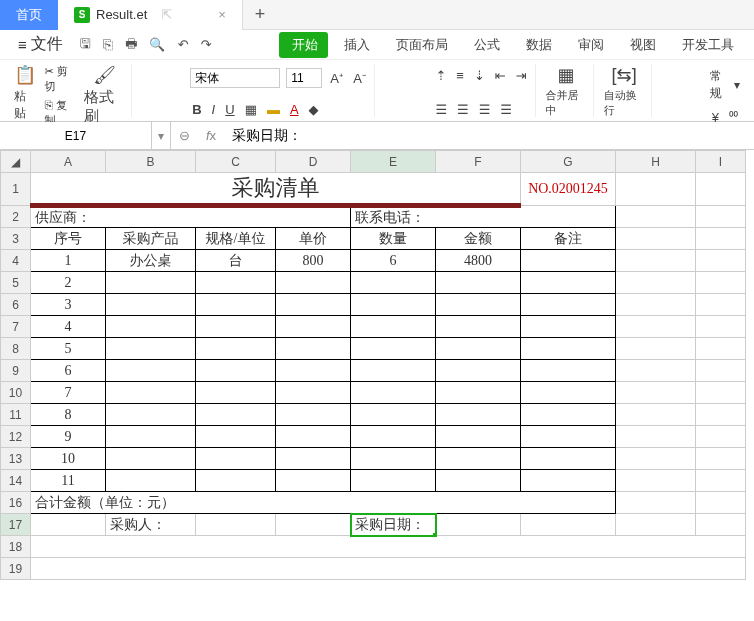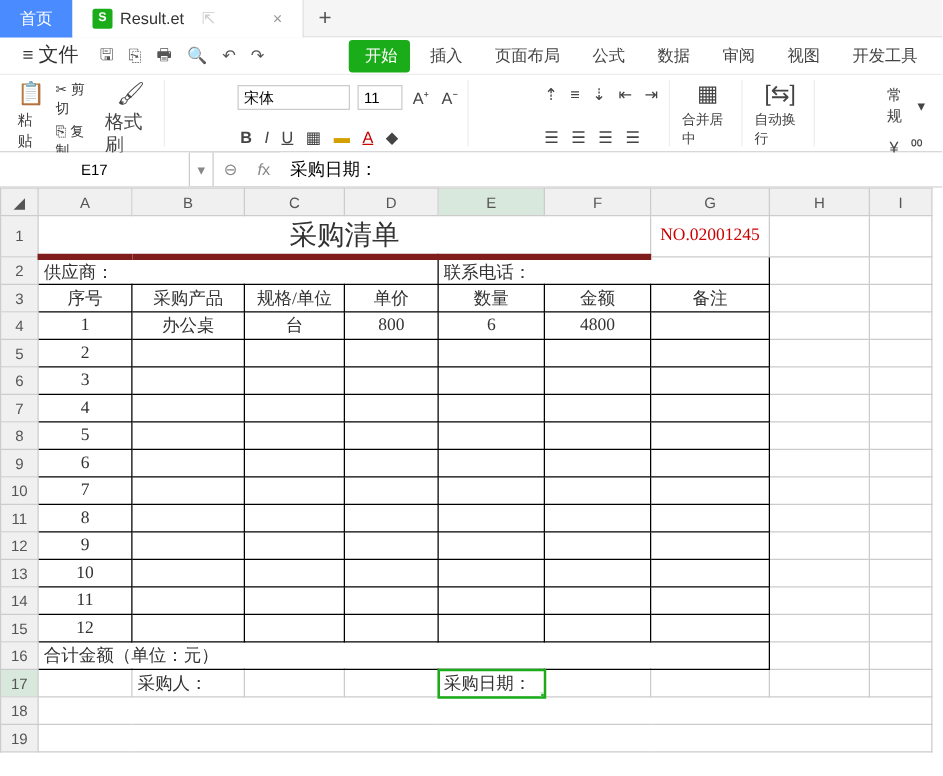--- a/index.html
+++ b/index.html
@@ -335,32 +335,20 @@
     <td class="data">11</td>
     <td class="data"></td>
     <td class="data"></td>
     <td class="data"></td>
     <td class="data"></td>
     <td class="data"></td>
     <td class="data"></td>
     <td class="no-border"></td>
           <td class="no-border"></td>
         </tr>
-        <tr>
-          <th class="row-h">15</th>
-    <td class="data">12</td>
-    <td class="data"></td>
-    <td class="data"></td>
-    <td class="data"></td>
-    <td class="data"></td>
-    <td class="data"></td>
-    <td class="data"></td>
-    <td class="no-border"></td>
-          <td class="no-border"></td>
-        </tr>
       </tbody>
   <tbody>
         <tr>
     <th class="row-h">16</th>
     <td class="data left" colspan="7">合计金额（单位：元）</td>
     <td class="no-border"></td>
           <td class="no-border"></td>
   </tr>
   <tr>
     <th class="row-h row-sel">17</th>

